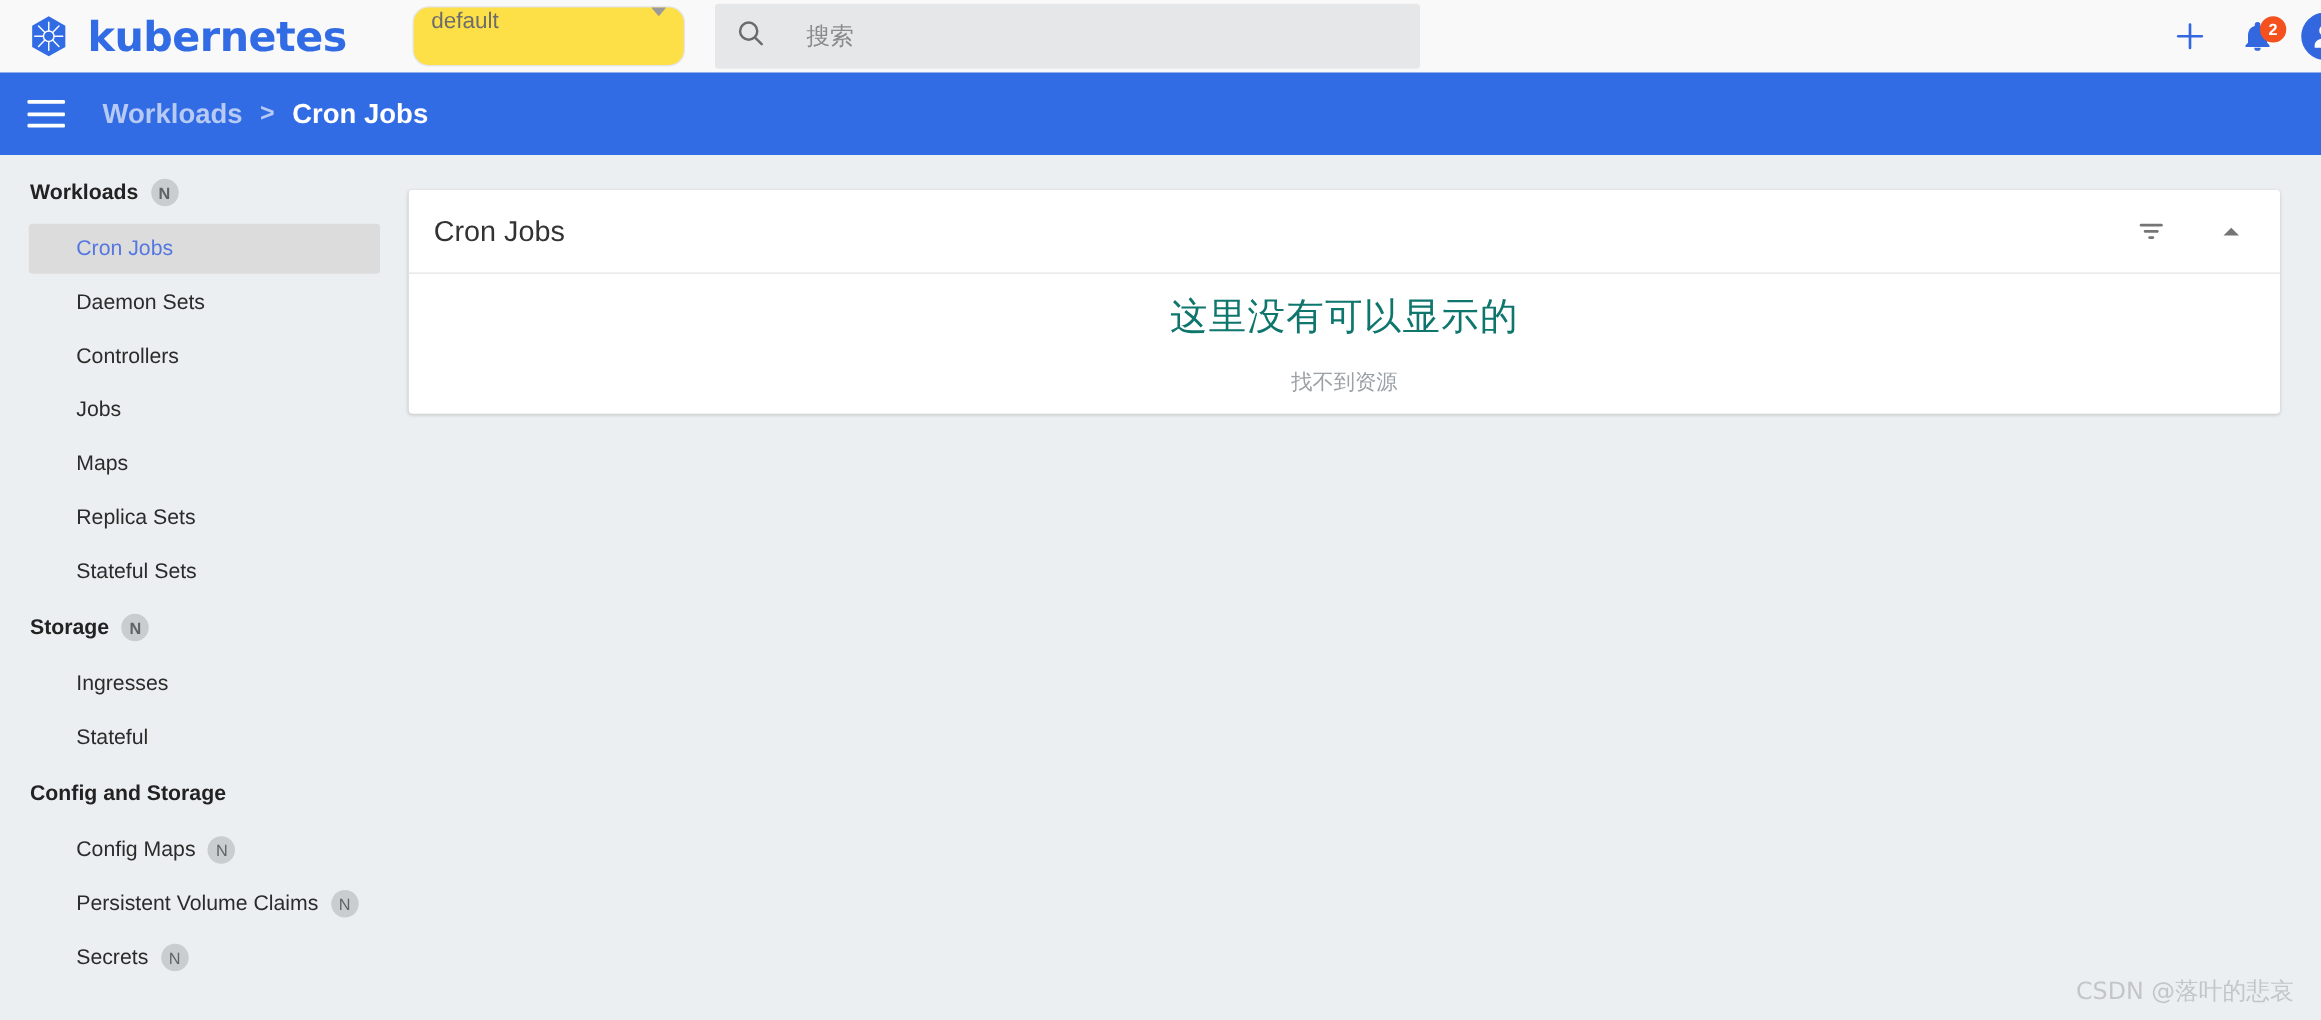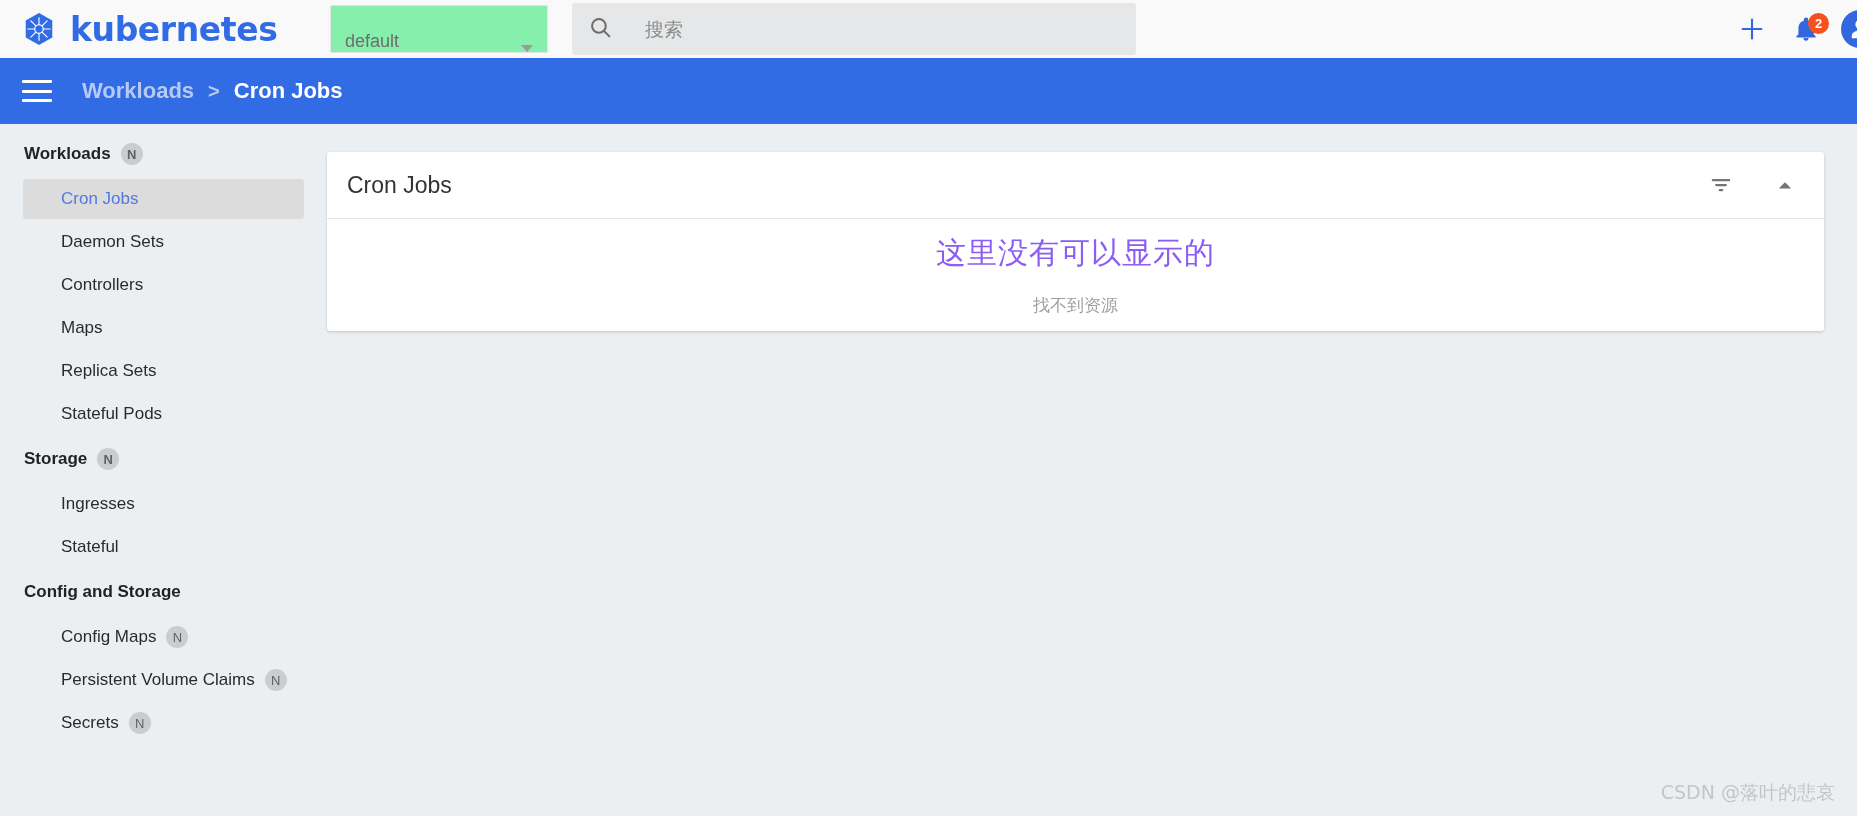--- a/index.html
+++ b/index.html
@@ -44,25 +44,25 @@
     color: #326ce5;
     letter-spacing: -0.4px;
     margin-left: 14px;
     font-family: "DejaVu Sans", sans-serif;
   }
 
   
   #ns-select {
     width: 218px;
     height: 48px;
-    background: #86efac;
+    background: #fde047;
     border: 1px solid #e4e4e4;
-    border-radius: 2px;
-    display: flex;
-    align-items: flex-end;
+    border-radius: 13px;
+    display: flex;
+    align-items: flex-start;
     padding: 0 14px;
     margin-left: 0px;
   }
   #ns-value {
     flex: 1;
     font-size: 18px;
     color: #6d6d6d;
   }
   .caret-down {
     width: 0; height: 0;
@@ -274,21 +274,21 @@
   }
   #card-body {
     height: 112px;
     display: flex;
     flex-direction: column;
     align-items: center;
     justify-content: center;
   }
   #empty-title {
     font-size: 30px;
-    color: #8b5cf6;
+    color: #0f766e;
     font-family: "DejaVu Sans", sans-serif;
     letter-spacing: 1px;
   }
   #empty-sub {
     font-size: 17px;
     color: #9ba0a5;
     font-family: Liberation Mono, monospace;
     margin-top: 20px;
   }
 
@@ -390,27 +390,30 @@
     <div class="nav-item selected">
       <span>Cron Jobs</span>
     </div>
     <div class="nav-item">
       <span>Daemon Sets</span>
     </div>
     <div class="nav-item">
       <span>Controllers</span>
     </div>
     <div class="nav-item">
+      <span>Jobs</span>
+    </div>
+    <div class="nav-item">
       <span>Maps</span>
     </div>
     <div class="nav-item">
       <span>Replica Sets</span>
     </div>
     <div class="nav-item">
-      <span>Stateful Pods</span>
+      <span>Stateful Sets</span>
     </div>
     <div class="nav-section">
       <span>Storage</span>
       <span class="nav-badge">N</span>
     </div>
     <div class="nav-item">
       <span>Ingresses</span>
     </div>
     <div class="nav-item">
       <span>Stateful</span>

